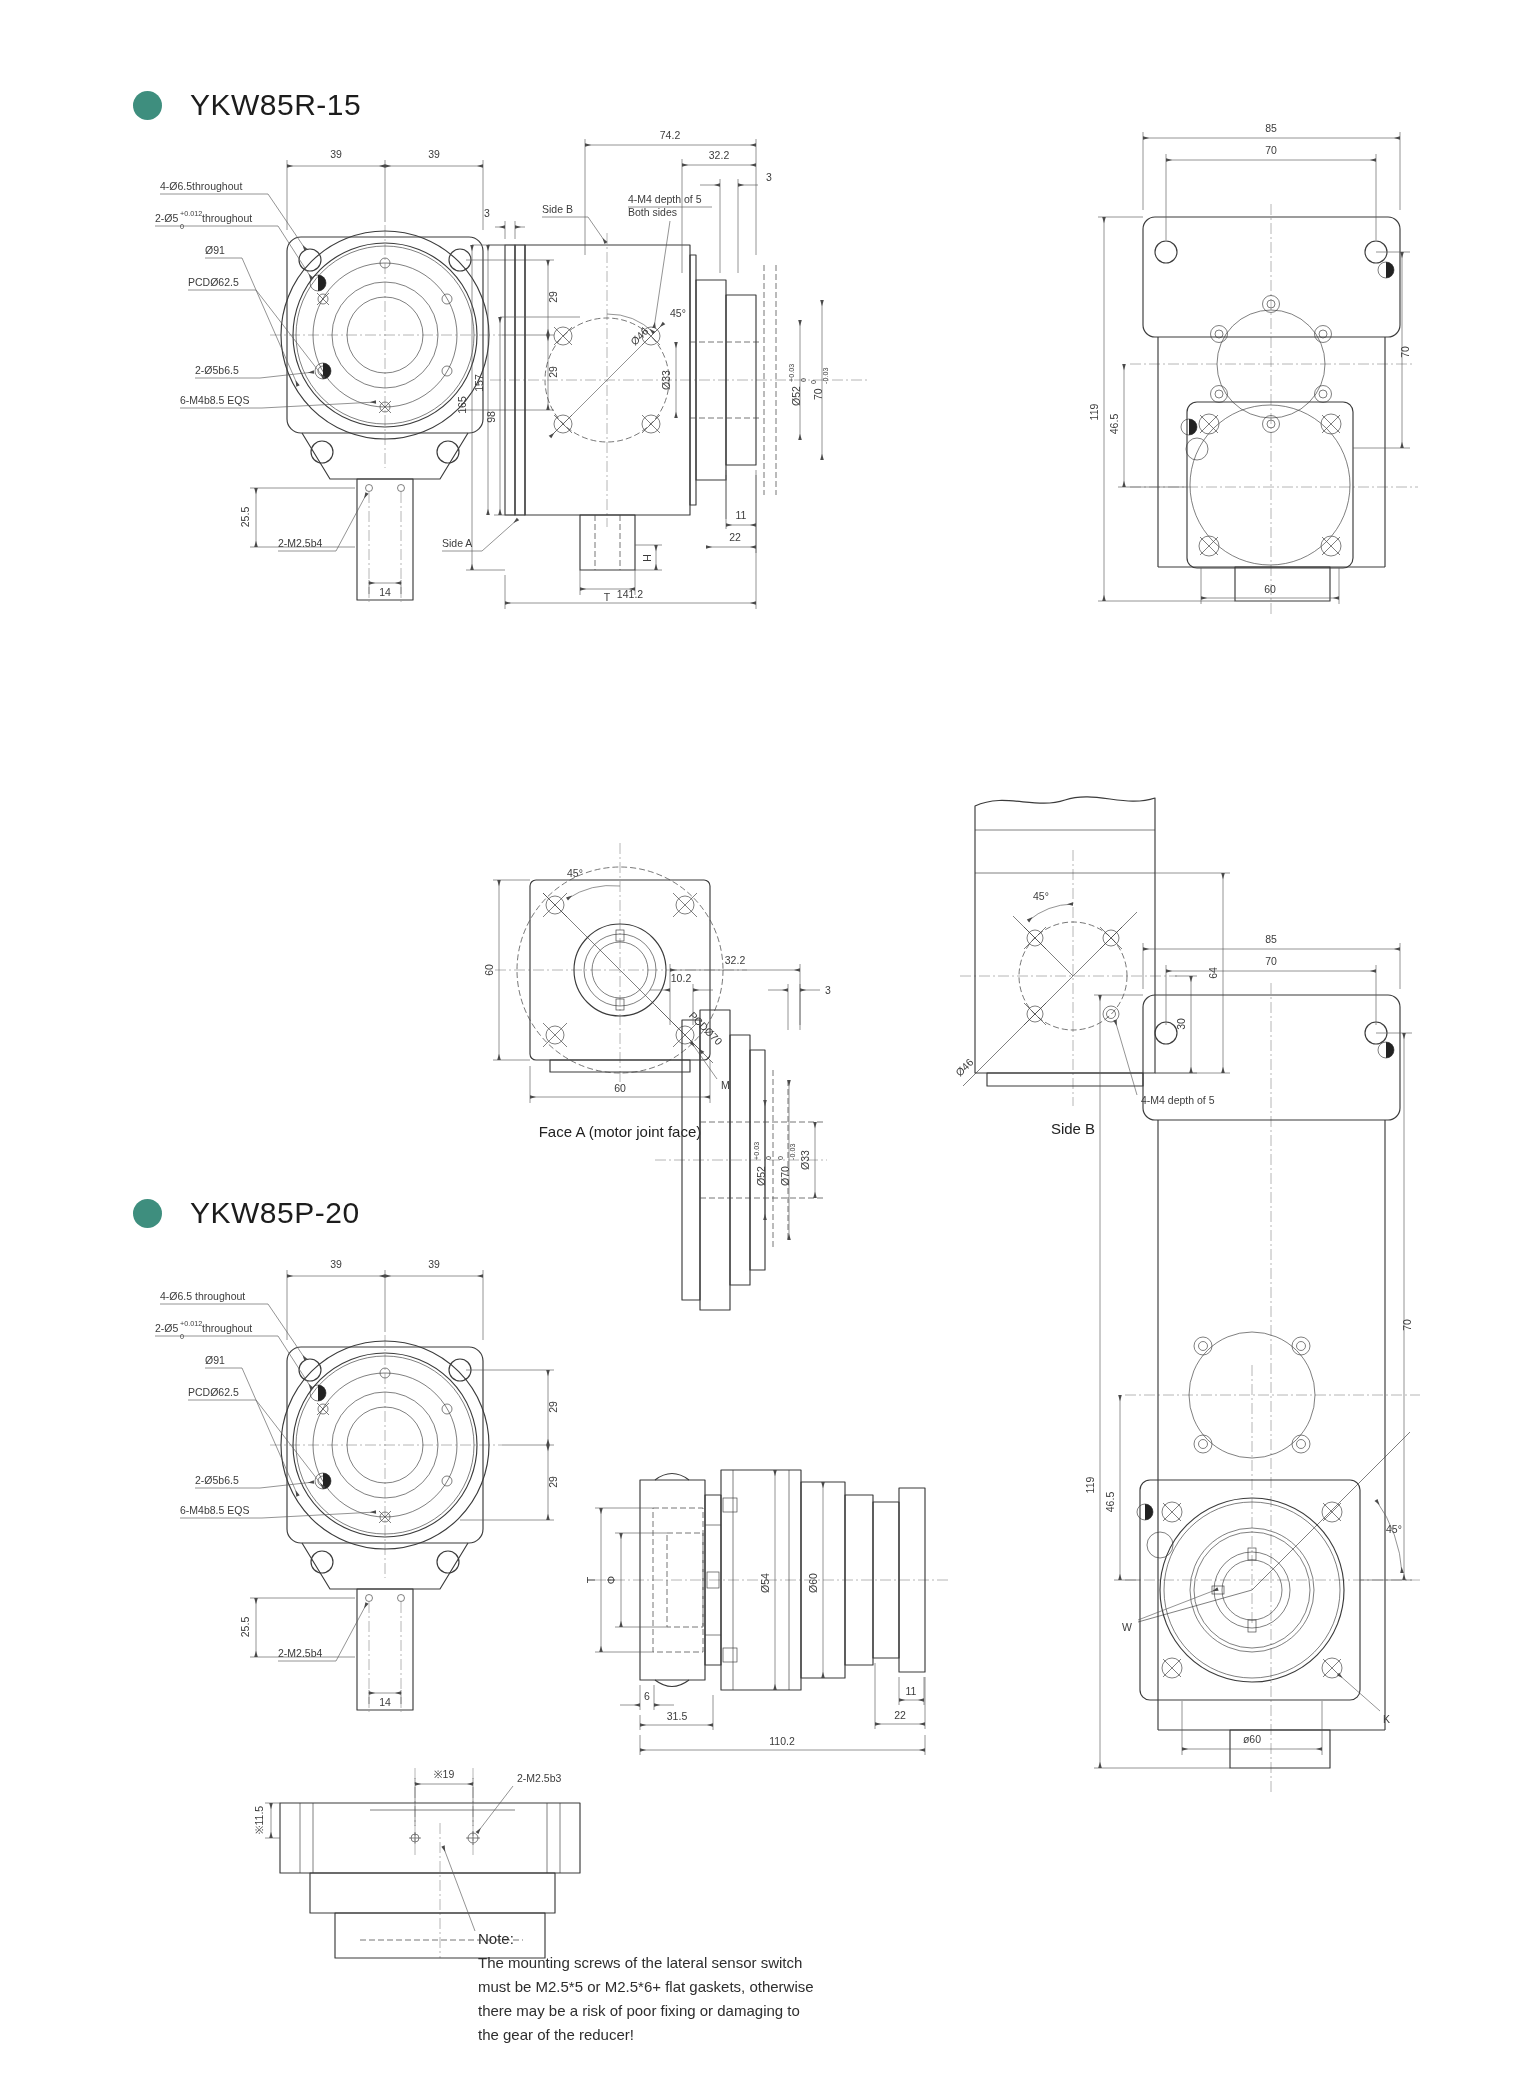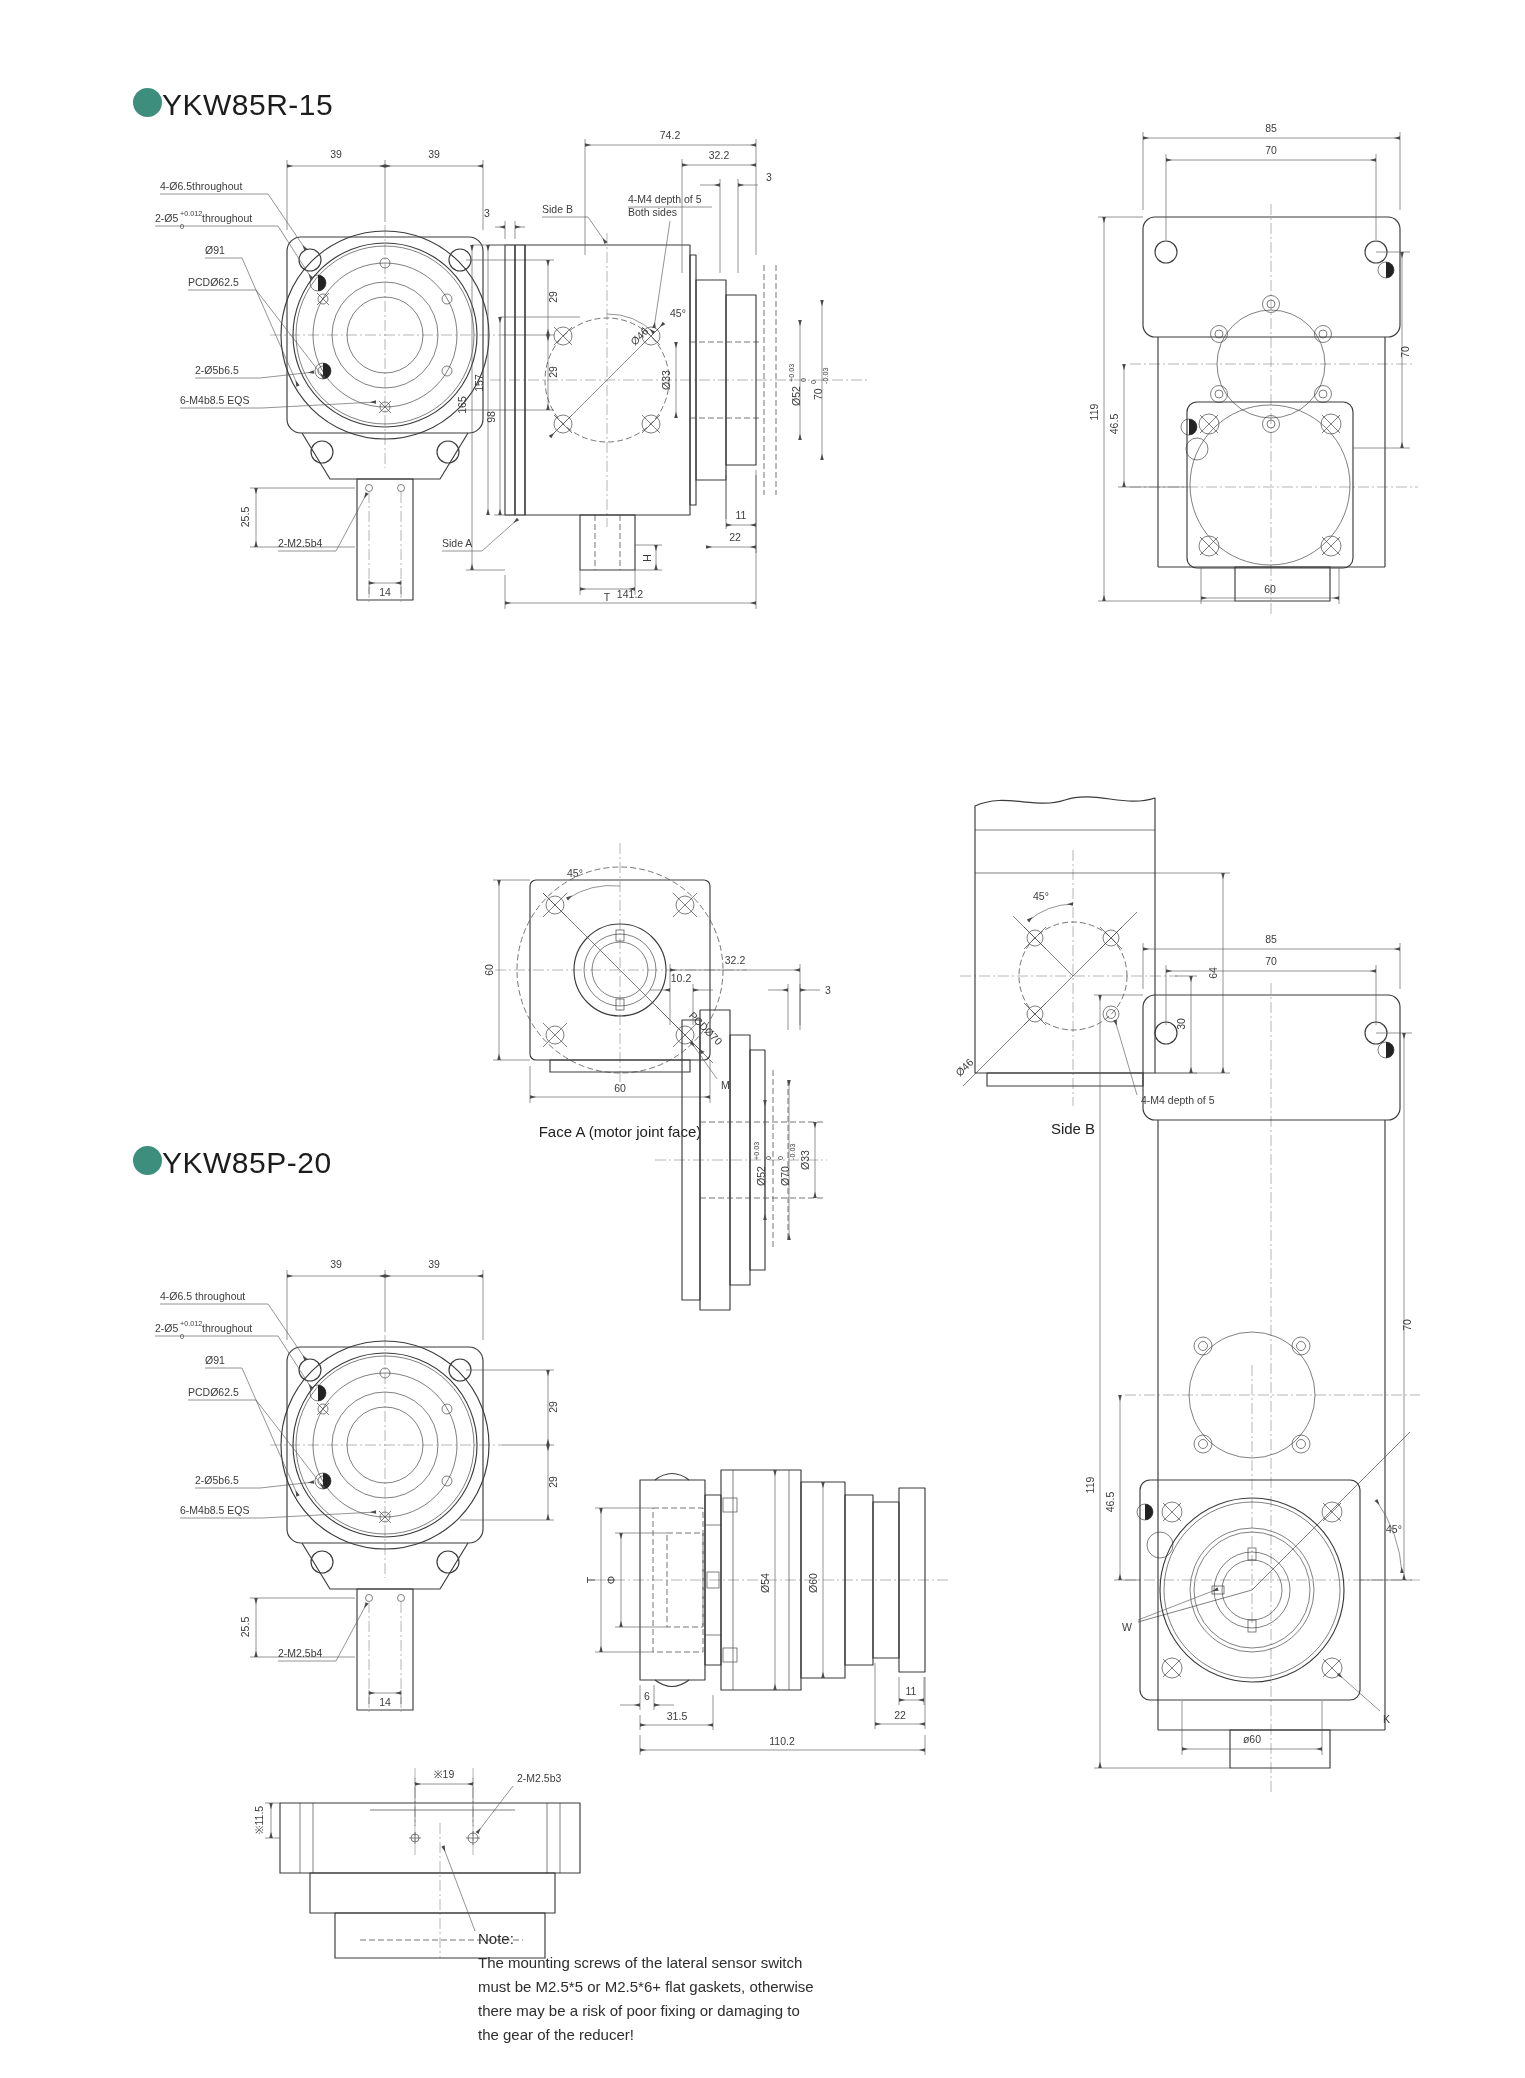--- a/index.html
+++ b/index.html
@@ -1,17 +1,17 @@
 <!DOCTYPE html>
 <html><head>
 <meta charset="utf-8">
 <style>
   html,body{margin:0;padding:0;background:#fff}
   #canvas{position:relative;width:1525px;height:2078px;background:#ffffff;font-family:"Liberation Sans",sans-serif;overflow:hidden}
-  .hdr{position:absolute;display:flex;align-items:flex-start;gap:0}
+  .hdr{position:absolute;display:flex;align-items:center;gap:28px}
   .bullet{width:29px;height:29px;border-radius:50%;background:#3E8E7E;display:inline-block}
   .htxt{font-size:30px;font-weight:500;color:#1c1c1c;letter-spacing:.5px}
   .vw{position:absolute}
   svg text{font-family:"Liberation Sans",sans-serif}
   .o{fill:none;stroke:#3b3b3b;stroke-width:1.15;stroke-linejoin:round}
   .t{fill:none;stroke:#3b3b3b;stroke-width:.65}
   .dm{fill:none;stroke:#5a5a5a;stroke-width:.65}
   .cl{fill:none;stroke:#7a7a7a;stroke-width:.55;stroke-dasharray:11 3 2 3}
   .hd{fill:none;stroke:#4a4a4a;stroke-width:.75;stroke-dasharray:6 3}
   .tx{font-size:10.5px;fill:#3c3c3c}
@@ -309,21 +309,21 @@
     <line x1="212" y1="347" x2="190" y2="272" marker-end="url(#ae)"></line>
   </g>
   <text class="tx" x="108" y="152">45°</text>
   <text class="tx mid" transform="rotate(-45 42 322)" x="42" y="322">Ø46</text>
   <text class="tx mid" transform="rotate(-90 292 225)" x="292" y="225">64</text>
   <text class="tx mid" transform="rotate(-90 260 276)" x="260" y="276">30</text>
   <text class="tx" x="216" y="356">4-M4 depth of 5</text>
   <text class="cap mid" x="148" y="386">Side B</text>
 </svg>
 
-<div class="hdr" style="left:133px;top:1146px">
+<div class="hdr" style="left:133px;top:1196px">
   <span class="bullet"></span>
   <span class="htxt">YKW85P-20</span>
 </div>
 
 <svg class="vw" style="left:150px;top:1240px" width="440" height="480" viewBox="0 0 440 480">
   <path class="cl" d="M120,205H352 M235,95V338 M219,362V472 M251,362V472"></path>
   <g class="o">
     <rect x="137" y="107" width="196" height="196" rx="14"></rect>
     <path d="M152,303 L180,349 L290,349 L318,303"></path>
     <rect x="207" y="349" width="56" height="121"></rect>

